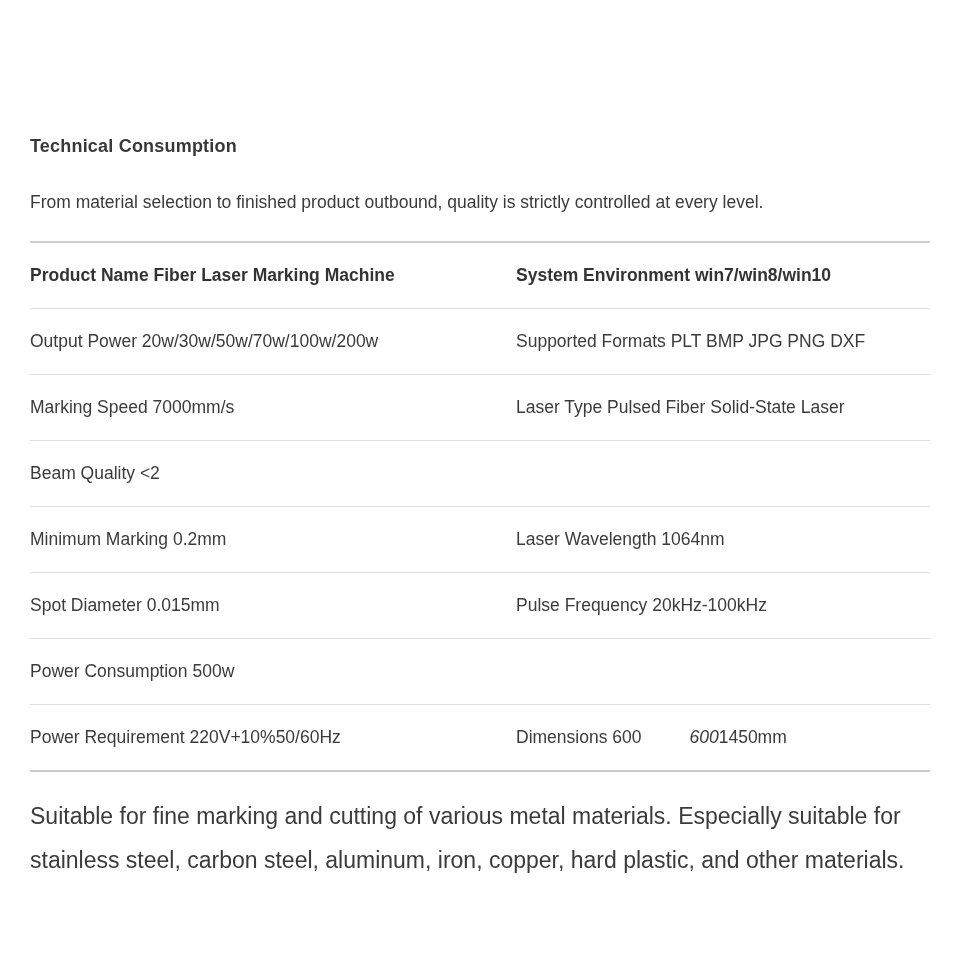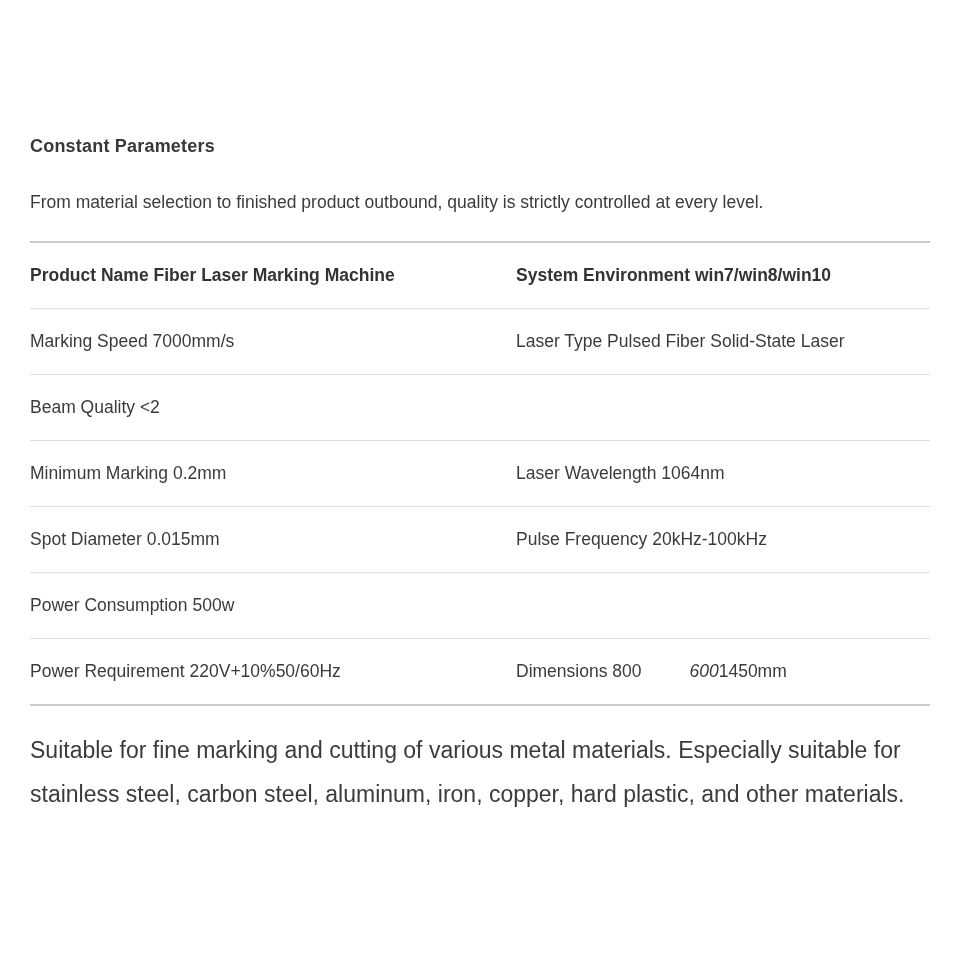--- a/index.html
+++ b/index.html
@@ -70,28 +70,32 @@
     color: #3b3b3b;
     margin: 22px 0 0 0;
     line-height: 1.95;
   }
 </style>
 </head>
 <body>
 
 <div class="page">
 
-  <h1 class="page-title">Constant Parameters</h1>
+  <h1 class="page-title">Technical Consumption</h1>
 
   <p class="intro">From material selection to finished product outbound, quality is strictly controlled at every level.</p>
 
   <div class="spec-table" id="spec-table">
       <div class="spec-row bold">
         <div class="cell left">Product Name Fiber Laser Marking Machine</div>
         <div class="cell right">System Environment win7/win8/win10</div>
+      </div>
+      <div class="spec-row">
+        <div class="cell left">Output Power 20w/30w/50w/70w/100w/200w</div>
+        <div class="cell right">Supported Formats PLT BMP JPG PNG DXF</div>
       </div>
       <div class="spec-row">
         <div class="cell left">Marking Speed 7000mm/s</div>
         <div class="cell right">Laser Type Pulsed Fiber Solid-State Laser</div>
       </div>
       <div class="spec-row">
         <div class="cell left">Beam Quality &lt;2</div>
       </div>
       <div class="spec-row">
         <div class="cell left">Minimum Marking 0.2mm</div>
@@ -99,19 +103,19 @@
       </div>
       <div class="spec-row">
         <div class="cell left">Spot Diameter 0.015mm</div>
         <div class="cell right">Pulse Frequency 20kHz-100kHz</div>
       </div>
       <div class="spec-row">
         <div class="cell right">Power Consumption 500w</div>
       </div>
       <div class="spec-row">
         <div class="cell left">Power Requirement 220V+10%50/60Hz</div>
-        <div class="cell right"><span>Dimensions 800</span><span style="font-style: italic; margin-left: 48px;">600</span><span>1450mm</span></div>
+        <div class="cell right"><span>Dimensions 600</span><span style="font-style: italic; margin-left: 48px;">600</span><span>1450mm</span></div>
       </div>
     </div>
 
   <p class="footer-text">Suitable for fine marking and cutting of various metal materials. Especially suitable for stainless steel, carbon steel, aluminum, iron, copper, hard plastic, and other materials.</p>
 
 </div>
 
 </body></html>

